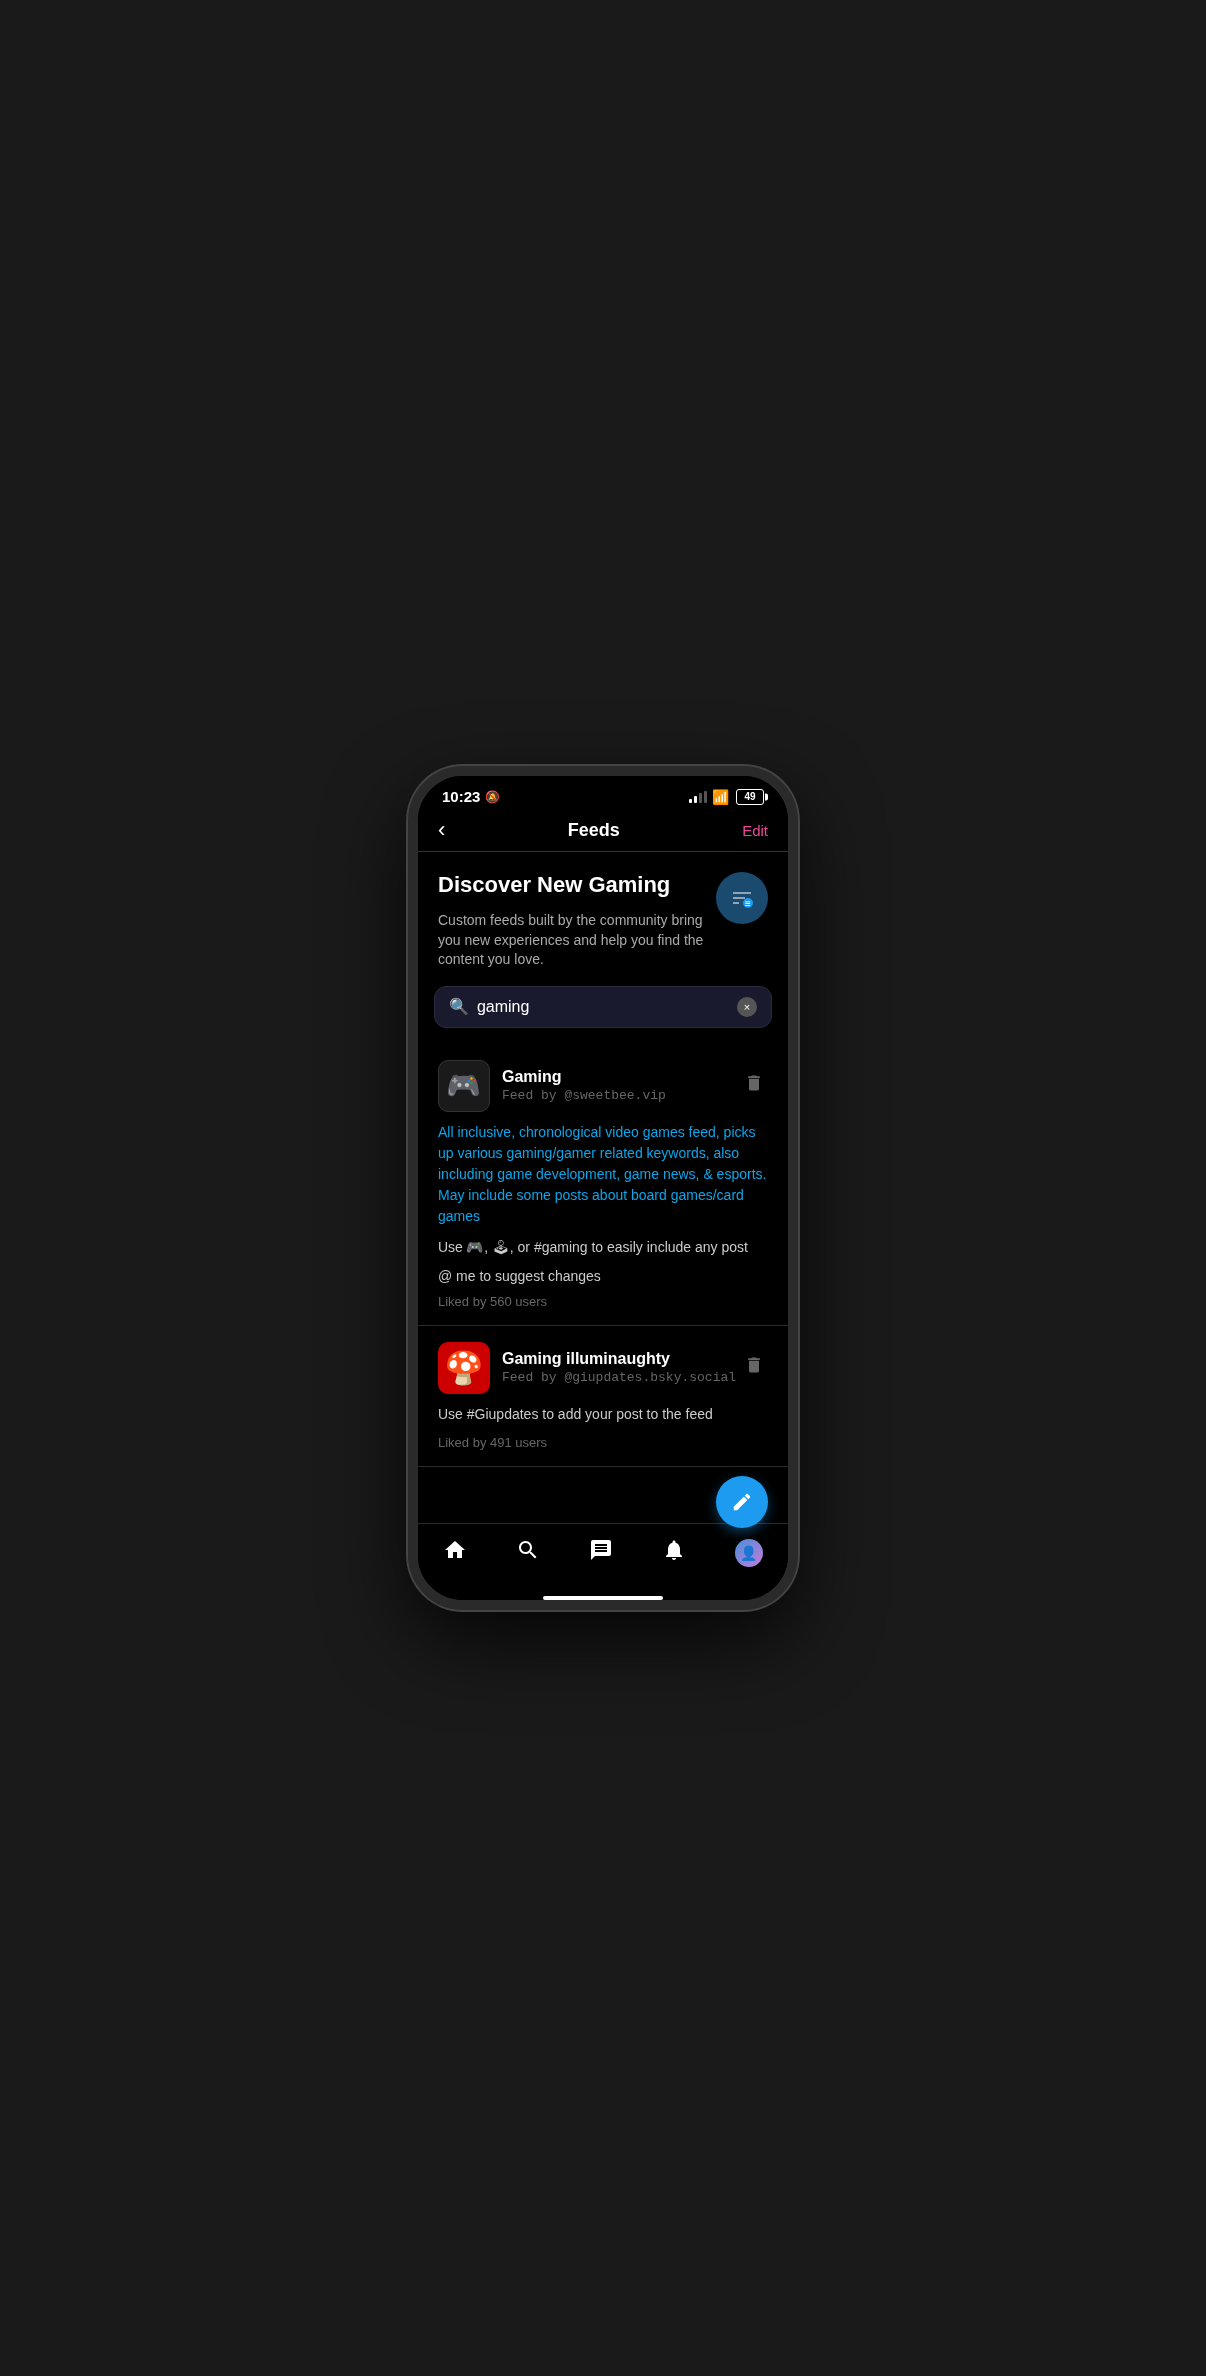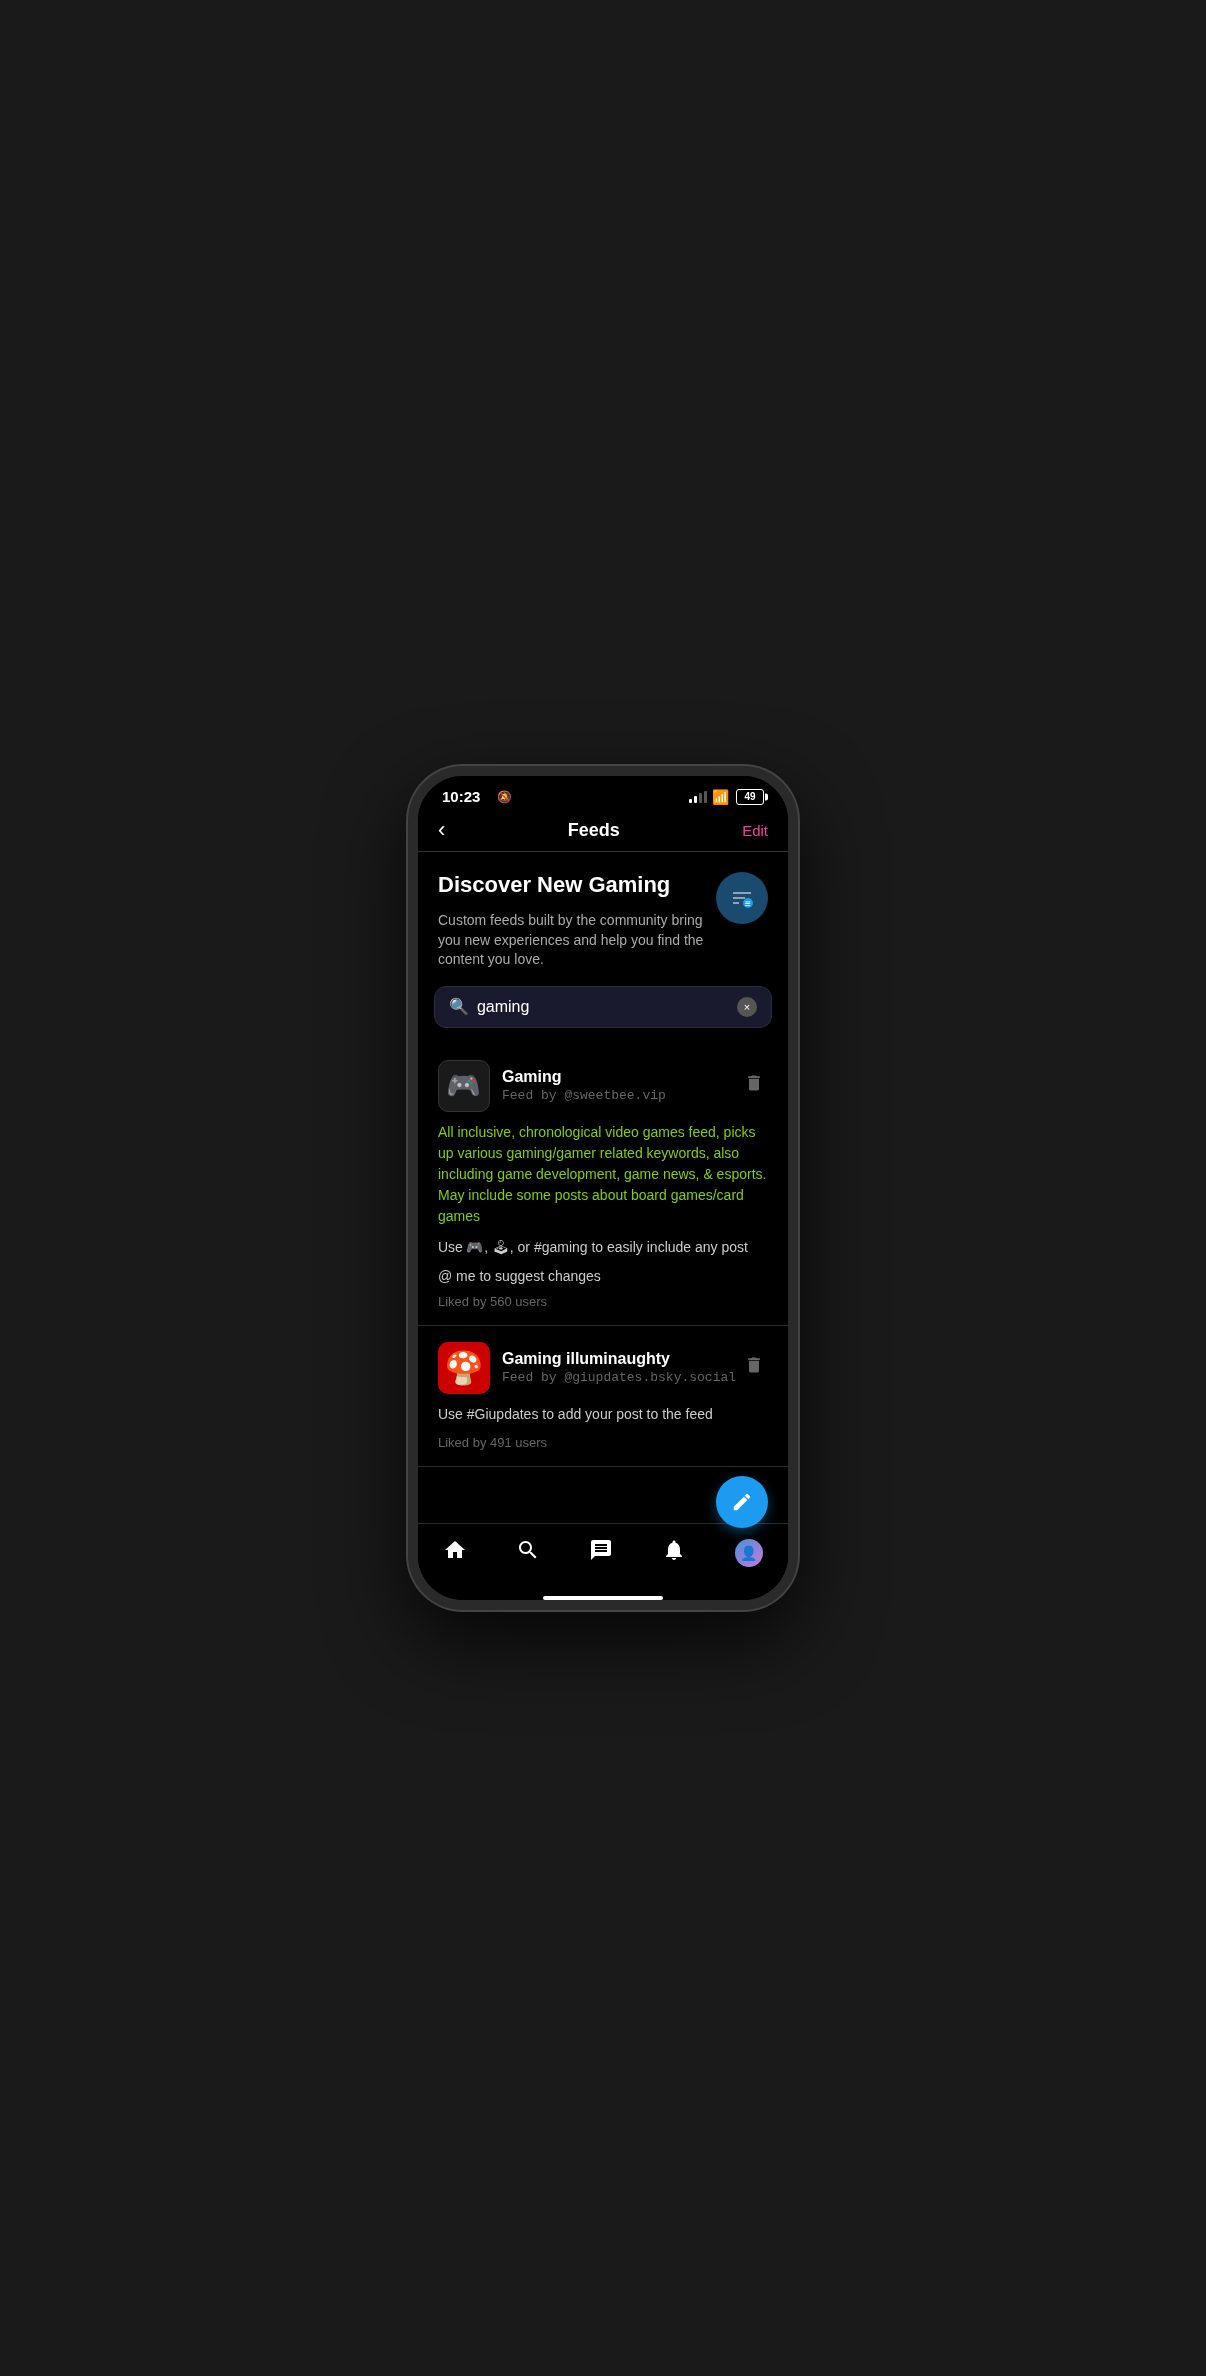--- a/index.html
+++ b/index.html
@@ -43,21 +43,21 @@
       padding: 12px 24px 4px;
       flex-shrink: 0;
     }
 
     .status-time {
       font-size: 15px;
       font-weight: 600;
       color: #fff;
       display: flex;
       align-items: center;
-      gap: 17px;
+      gap: 5px;
     }
 
     .status-icons {
       display: flex;
       align-items: center;
       gap: 6px;
     }
 
     .signal-bars {
       display: flex;
@@ -274,21 +274,21 @@
 
     .feed-delete-btn {
       color: #555;
       font-size: 18px;
       cursor: pointer;
       padding: 4px;
     }
 
     .feed-description {
       font-size: 14px;
-      color: #84cc16;
+      color: #0ea5e9;
       line-height: 1.5;
       margin-bottom: 10px;
     }
 
     .feed-hashtag-info {
       font-size: 14px;
       color: #ccc;
       line-height: 1.5;
       margin-bottom: 10px;
     }

